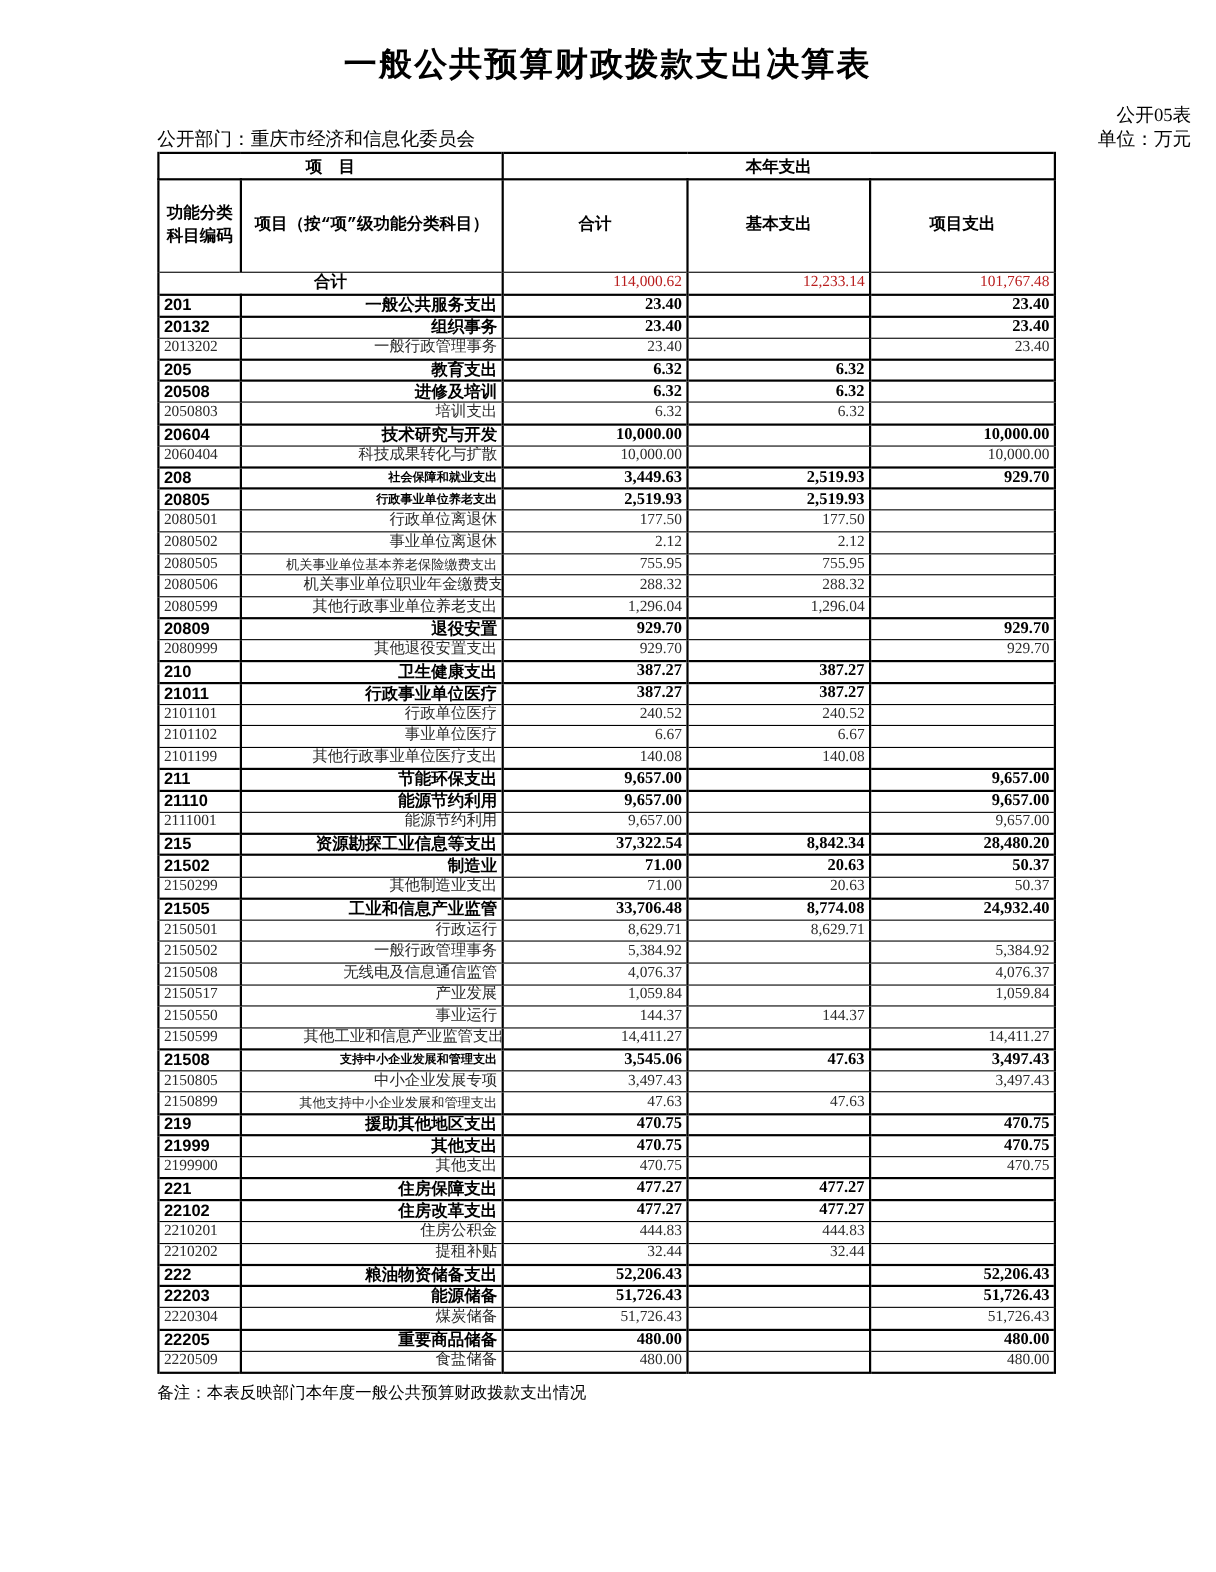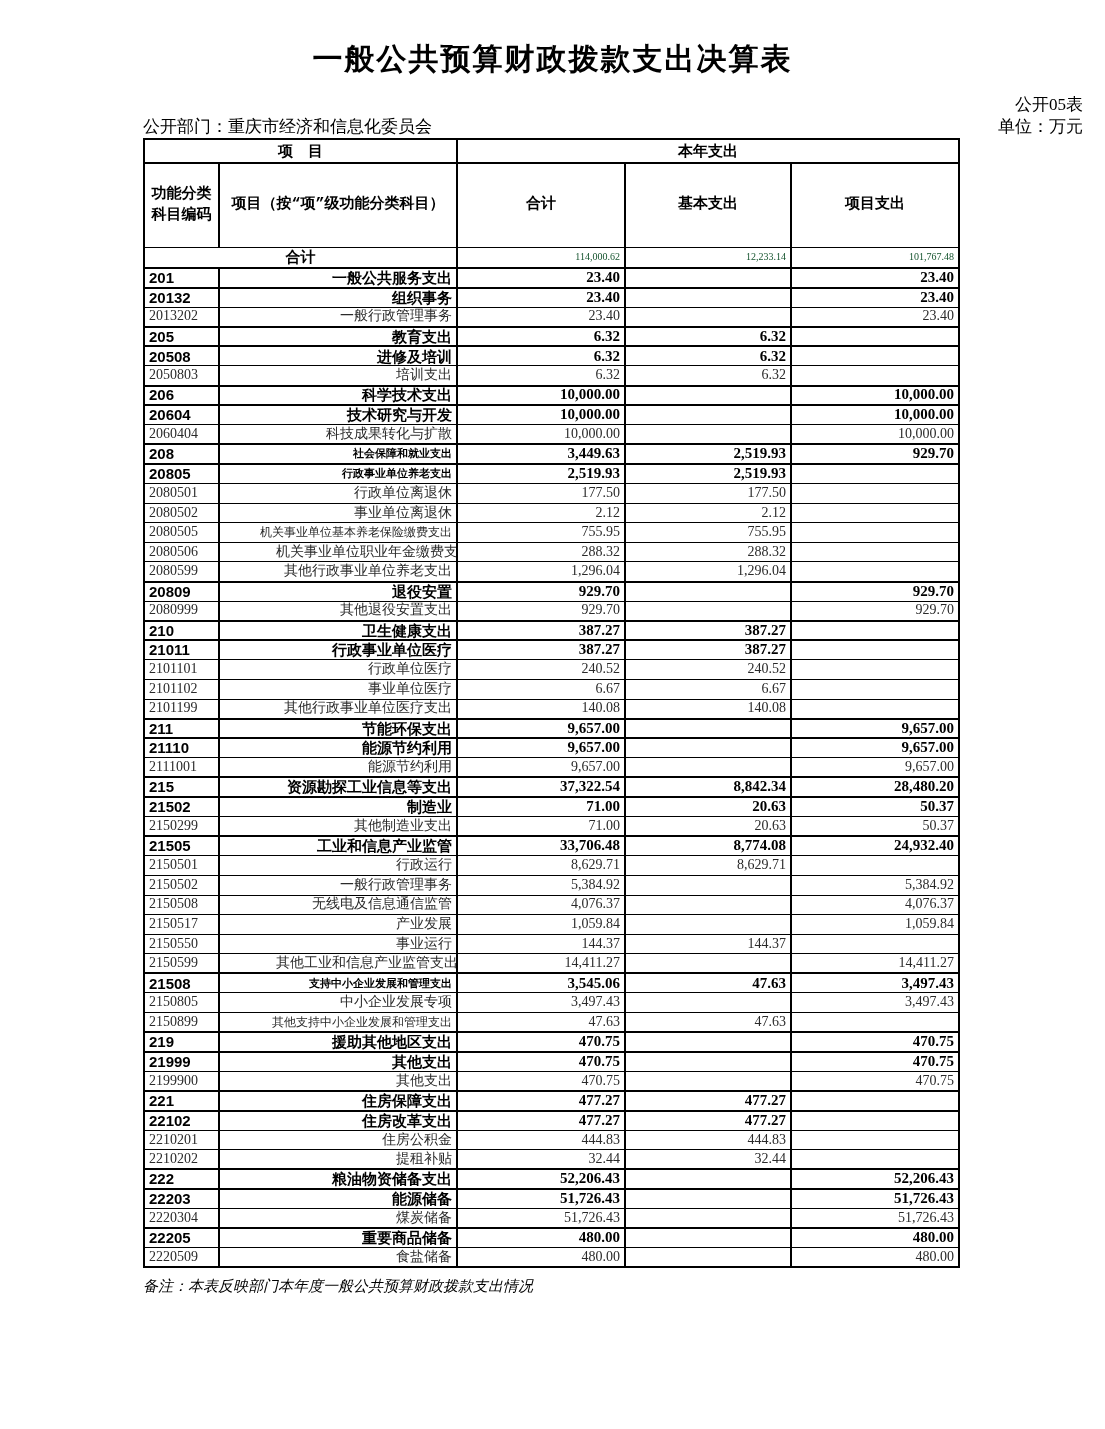--- a/index.html
+++ b/index.html
@@ -60,41 +60,41 @@
   }
   .num { text-align: right; }
   .code { text-align: left; }
   .name { text-align: right; }
 
   tr.total-row td { height: 21px; }
   tr.total-row .total-label {
     font-family: "Liberation Sans", "DejaVu Sans", sans-serif;
     font-weight: bold; font-size: 15px; text-align: center;
   }
-  tr.total-row .num { font-size: 10px; color: #14532d; }
+  tr.total-row .num { font-size: 14px; color: #b91c1c; }
 
   tr.lv1 > td, tr.lv2 > td { border-top-width: 2px; }
   tr.lv1 .code, tr.lv2 .code,
   tr.lv1 .name, tr.lv2 .name {
     font-family: "Liberation Sans", "DejaVu Sans", sans-serif;
     font-weight: bold; font-size: 15px;
   }
   tr.lv1 .num, tr.lv2 .num {
     font-family: "Liberation Serif", "DejaVu Serif", serif;
     font-weight: bold; font-size: 15px;
   }
   tr.lv3 td { font-size: 14px; color: #2a2a2a; }
   tr.lv3 .name { padding-left: 56px; }
 
   tr.lv1.small .name, tr.lv2.small .name { font-size: 11px; }
   tr.lv3.small .name { font-size: 12px; padding-left: 28px; }
 
   .footnote {
     margin-top: 9px;
-    font-size: 15px; line-height: 19px; font-style: italic;
+    font-size: 15px; line-height: 19px;
   }
 </style>
 </head>
 <body>
 
 <div class="page">
   <h1 class="title">一般公共预算财政拨款支出决算表</h1>
   <div class="content">
     <div class="table-no">公开05表</div>
     <div class="meta-line">
@@ -166,27 +166,20 @@
             <td class="num">6.32</td>
             <td class="num"></td>
           </tr>
           <tr class="lv3">
             <td class="code">2050803</td>
             <td class="name">培训支出</td>
             <td class="num">6.32</td>
             <td class="num">6.32</td>
             <td class="num"></td>
           </tr>
-          <tr class="lv1">
-            <td class="code">206</td>
-            <td class="name">科学技术支出</td>
-            <td class="num">10,000.00</td>
-            <td class="num"></td>
-            <td class="num">10,000.00</td>
-          </tr>
           <tr class="lv2">
             <td class="code">20604</td>
             <td class="name">技术研究与开发</td>
             <td class="num">10,000.00</td>
             <td class="num"></td>
             <td class="num">10,000.00</td>
           </tr>
           <tr class="lv3">
             <td class="code">2060404</td>
             <td class="name">科技成果转化与扩散</td>

